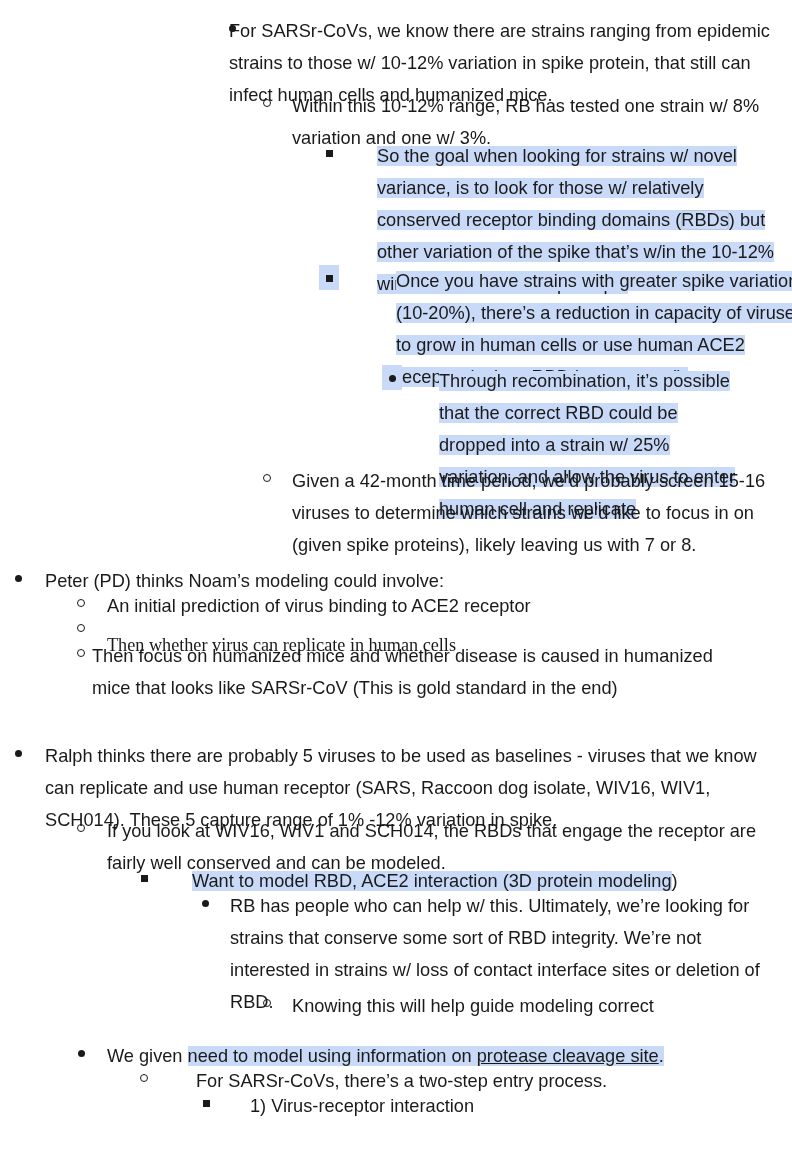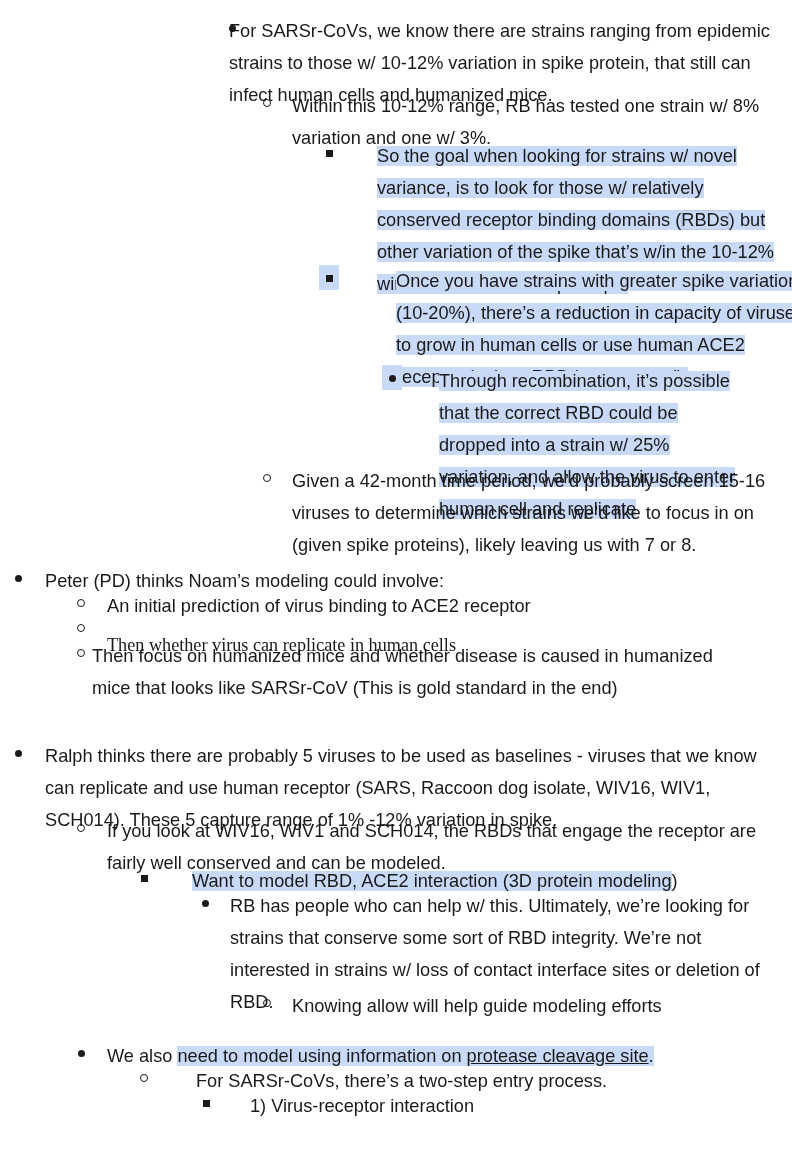--- a/index.html
+++ b/index.html
@@ -86,26 +86,26 @@
   <div class="text" style="left:168px;top:865px;width:620px;"><span class="hl-line">Want to model RBD, ACE2 interaction (3D protein modeling</span><span>)</span></div>
 </div>
 
 <div class="row">
   <span class="bullet disc" style="left:195px;top:890px;"></span>
   <div class="text" style="left:230px;top:890px;width:556px;">RB has people who can help w/ this. Ultimately, we’re looking for strains that conserve some sort of RBD integrity. We’re not interested in strains w/ loss of contact interface sites or deletion of RBD.</div>
 </div>
 
 <div class="row">
   <span class="bullet circ" style="left:257px;top:990px;"></span>
-  <div class="text" style="left:292px;top:990px;width:495px;">Knowing allow will help guide modeling efforts</div>
+  <div class="text" style="left:292px;top:990px;width:495px;">Knowing this will help guide modeling correct</div>
 </div>
 
 <div class="row">
   <span class="bullet disc" style="left:71px;top:1040px;"></span>
-  <div class="text" style="left:107px;top:1040px;width:684px;"><span>We also </span><span class="hl"><span>need to model using information on </span><span class="u">protease cleavage site</span><span>.</span></span></div>
+  <div class="text" style="left:107px;top:1040px;width:684px;"><span>We given </span><span class="hl"><span>need to model using information on </span><span class="u">protease cleavage site</span><span>.</span></span></div>
 </div>
 
 <div class="row">
   <span class="bullet circ" style="left:134px;top:1065px;"></span>
   <div class="text" style="left:168px;top:1065px;width:620px;margin-left:28px;">For SARSr-CoVs, there’s a two-step entry process.</div>
 </div>
 
 <div class="row">
   <span class="bullet sq" style="left:196px;top:1090px;"></span>
   <div class="text" style="left:230px;top:1090px;width:556px;margin-left:20px;">1) Virus-receptor interaction</div>

